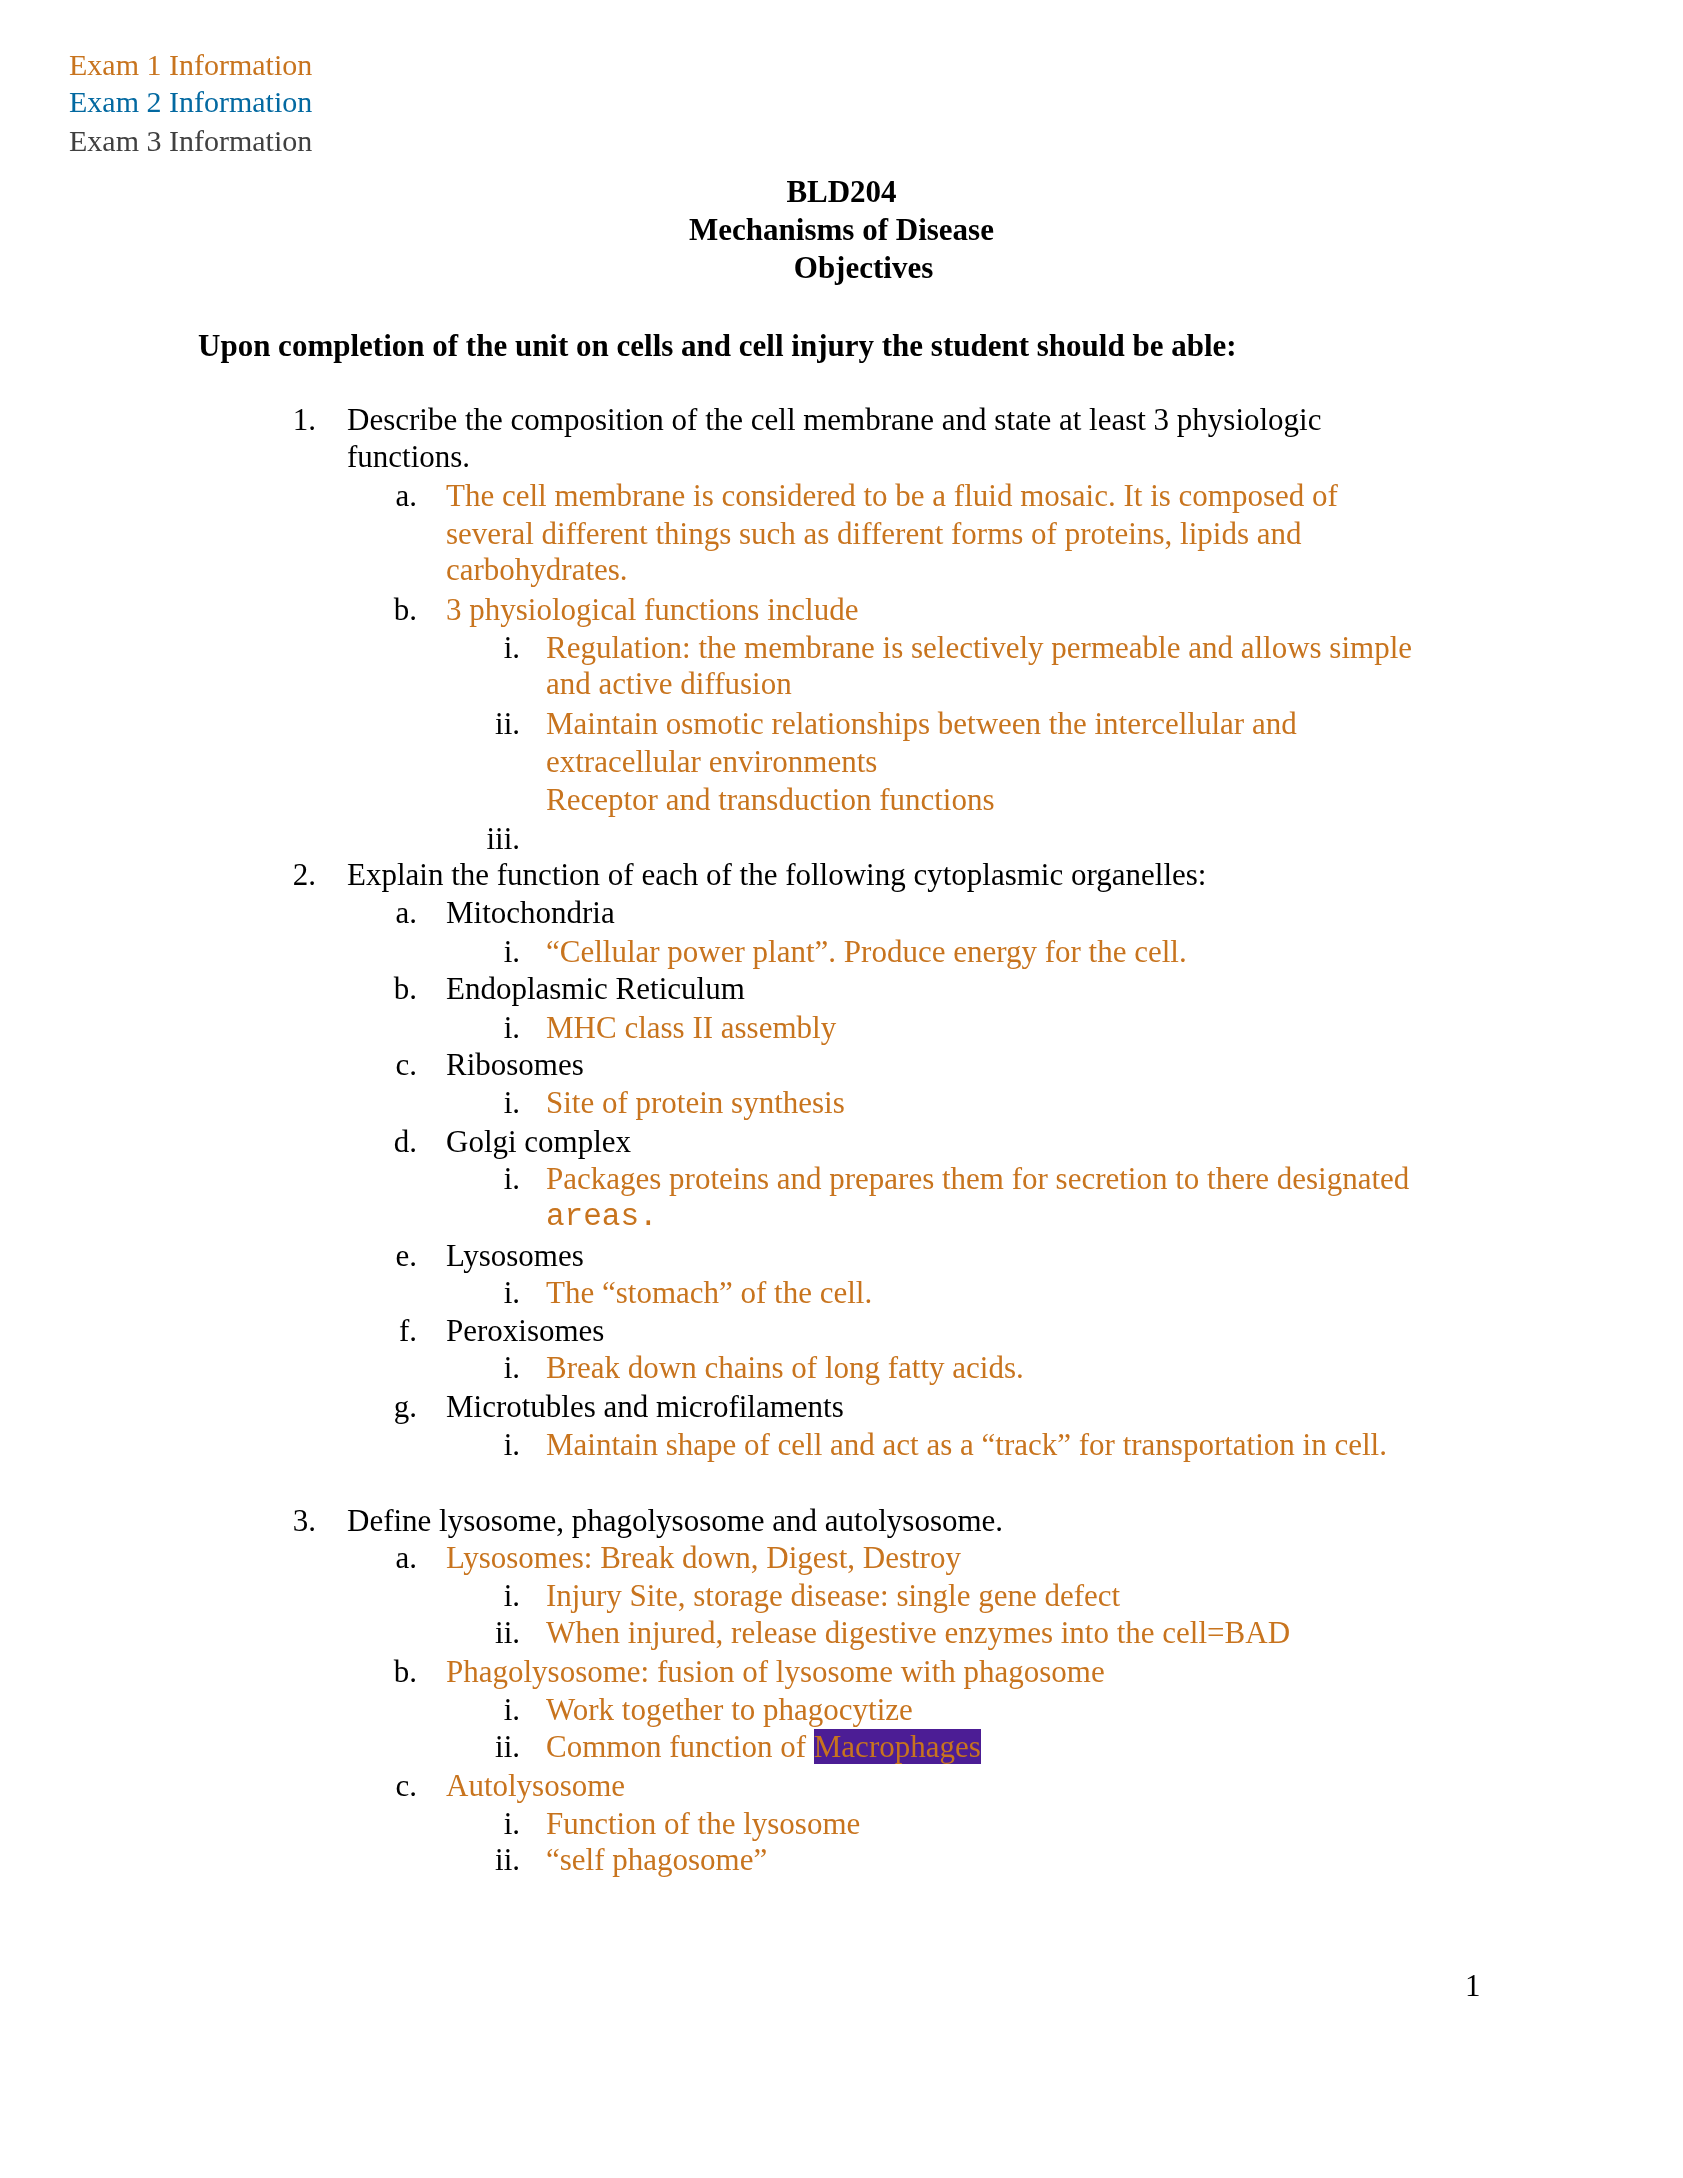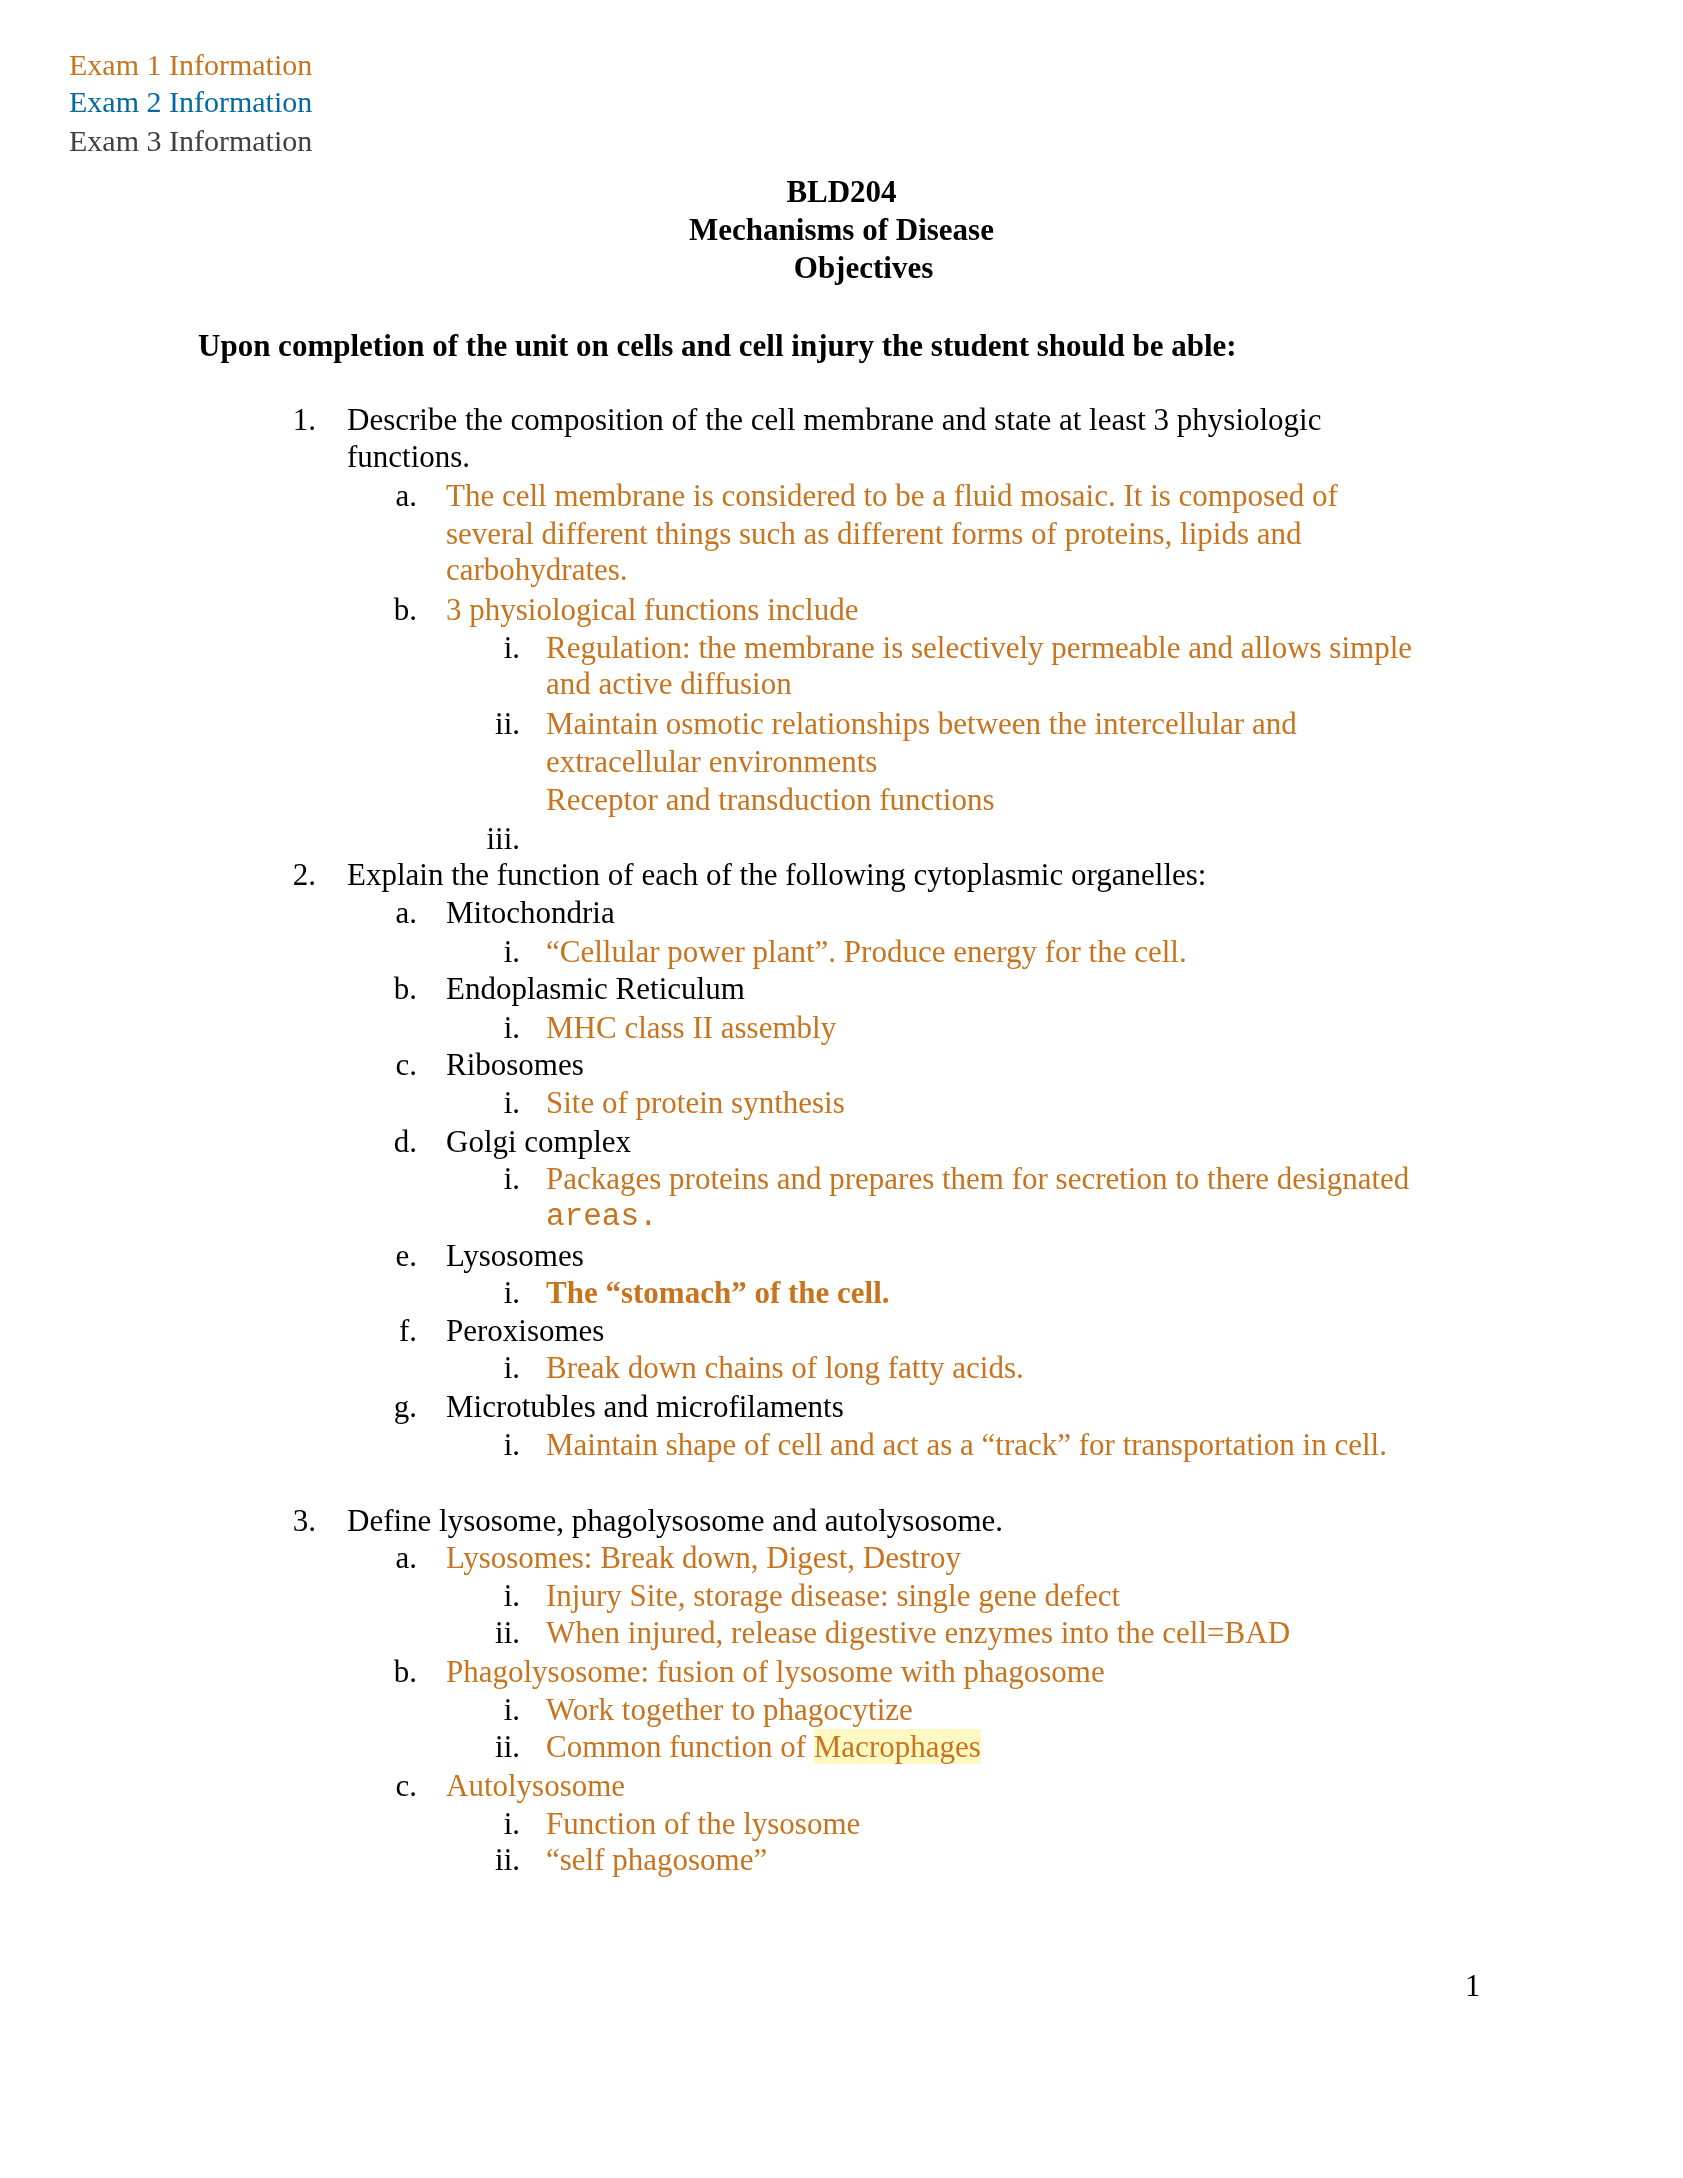--- a/index.html
+++ b/index.html
@@ -4,21 +4,21 @@
 <style>
   html, body { margin:0; padding:0; background:#ffffff; }
   body { width:1683px; height:2178px; position:relative; overflow:hidden;
          font-family:"Liberation Serif","DejaVu Serif",serif; color:#000; }
   .ln { position:absolute; height:38px; line-height:38px; font-size:31px; white-space:nowrap; }
   .exam { font-size:30px; left:69px; }
   .title { left:0; width:1683px; text-align:center; font-weight:bold; font-size:31px; }
   .heading { left:198px; font-weight:bold; font-size:31px; }
   .num { text-align:right; }
   .ans { color:#c8741e; }
-  .hl { background:#fef9c3; }
+  .hl { background:#4c1d95; }
   .pageno { left:1465px; font-size:31px; }
   a.examlink { text-decoration:none; }
 </style>
 </head>
 <body>
 
 <a class="ln exam examlink" style="top: 46px; color: rgb(200, 116, 30);">Exam 1 Information</a>
 <a class="ln exam examlink" style="top: 83px; color: #0369a1;">Exam 2 Information</a>
 <a class="ln exam examlink" style="top: 122px; color: #404040;">Exam 3 Information</a>
 
@@ -61,21 +61,21 @@
     <div class="ln num" style="top: 1084px; left: 461px; width: 59px;">i.</div>
     <div class="ln ans" style="top: 1084px; left: 546px;"><span>Site of protein synthesis</span></div>
     <div class="ln num" style="top: 1123px; left: 358px; width: 59px;">d.</div>
     <div class="ln" style="top: 1123px; left: 446px;"><span>Golgi complex</span></div>
     <div class="ln num" style="top: 1160px; left: 461px; width: 59px;">i.</div>
     <div class="ln ans" style="top: 1160px; left: 546px;"><span>Packages proteins and prepares them for secretion to there designated</span></div>
     <div class="ln ans" style="top: 1198px; left: 546px; font-family: Liberation Mono, monospace;"><span>areas.</span></div>
     <div class="ln num" style="top: 1237px; left: 358px; width: 59px;">e.</div>
     <div class="ln" style="top: 1237px; left: 446px;"><span>Lysosomes</span></div>
     <div class="ln num" style="top: 1274px; left: 461px; width: 59px;">i.</div>
-    <div class="ln ans" style="top: 1274px; left: 546px; font-weight: bold;"><span>The “stomach” of the cell.</span></div>
+    <div class="ln ans" style="top: 1274px; left: 546px;"><span>The “stomach” of the cell.</span></div>
     <div class="ln num" style="top: 1312px; left: 358px; width: 59px;">f.</div>
     <div class="ln" style="top: 1312px; left: 446px;"><span>Peroxisomes</span></div>
     <div class="ln num" style="top: 1349px; left: 461px; width: 59px;">i.</div>
     <div class="ln ans" style="top: 1349px; left: 546px;"><span>Break down chains of long fatty acids.</span></div>
     <div class="ln num" style="top: 1388px; left: 358px; width: 59px;">g.</div>
     <div class="ln" style="top: 1388px; left: 446px;"><span>Microtubles and microfilaments</span></div>
     <div class="ln num" style="top: 1426px; left: 461px; width: 59px;">i.</div>
     <div class="ln ans" style="top: 1426px; left: 546px;"><span>Maintain shape of cell and act as a “track” for transportation in cell.</span></div>
     <div class="ln num" style="top: 1502px; left: 257px; width: 59px;">3.</div>
     <div class="ln" style="top: 1502px; left: 347px;"><span>Define lysosome, phagolysosome and autolysosome.</span></div>

